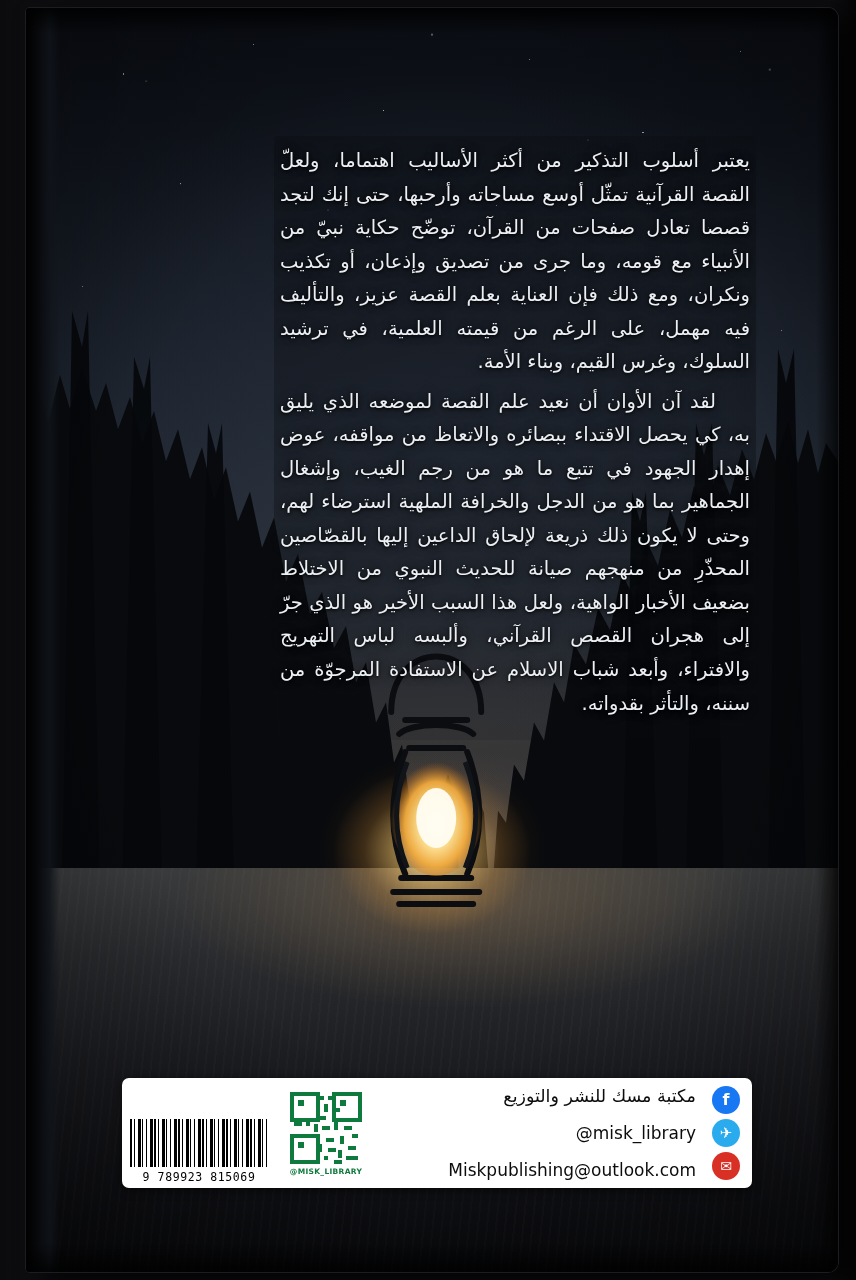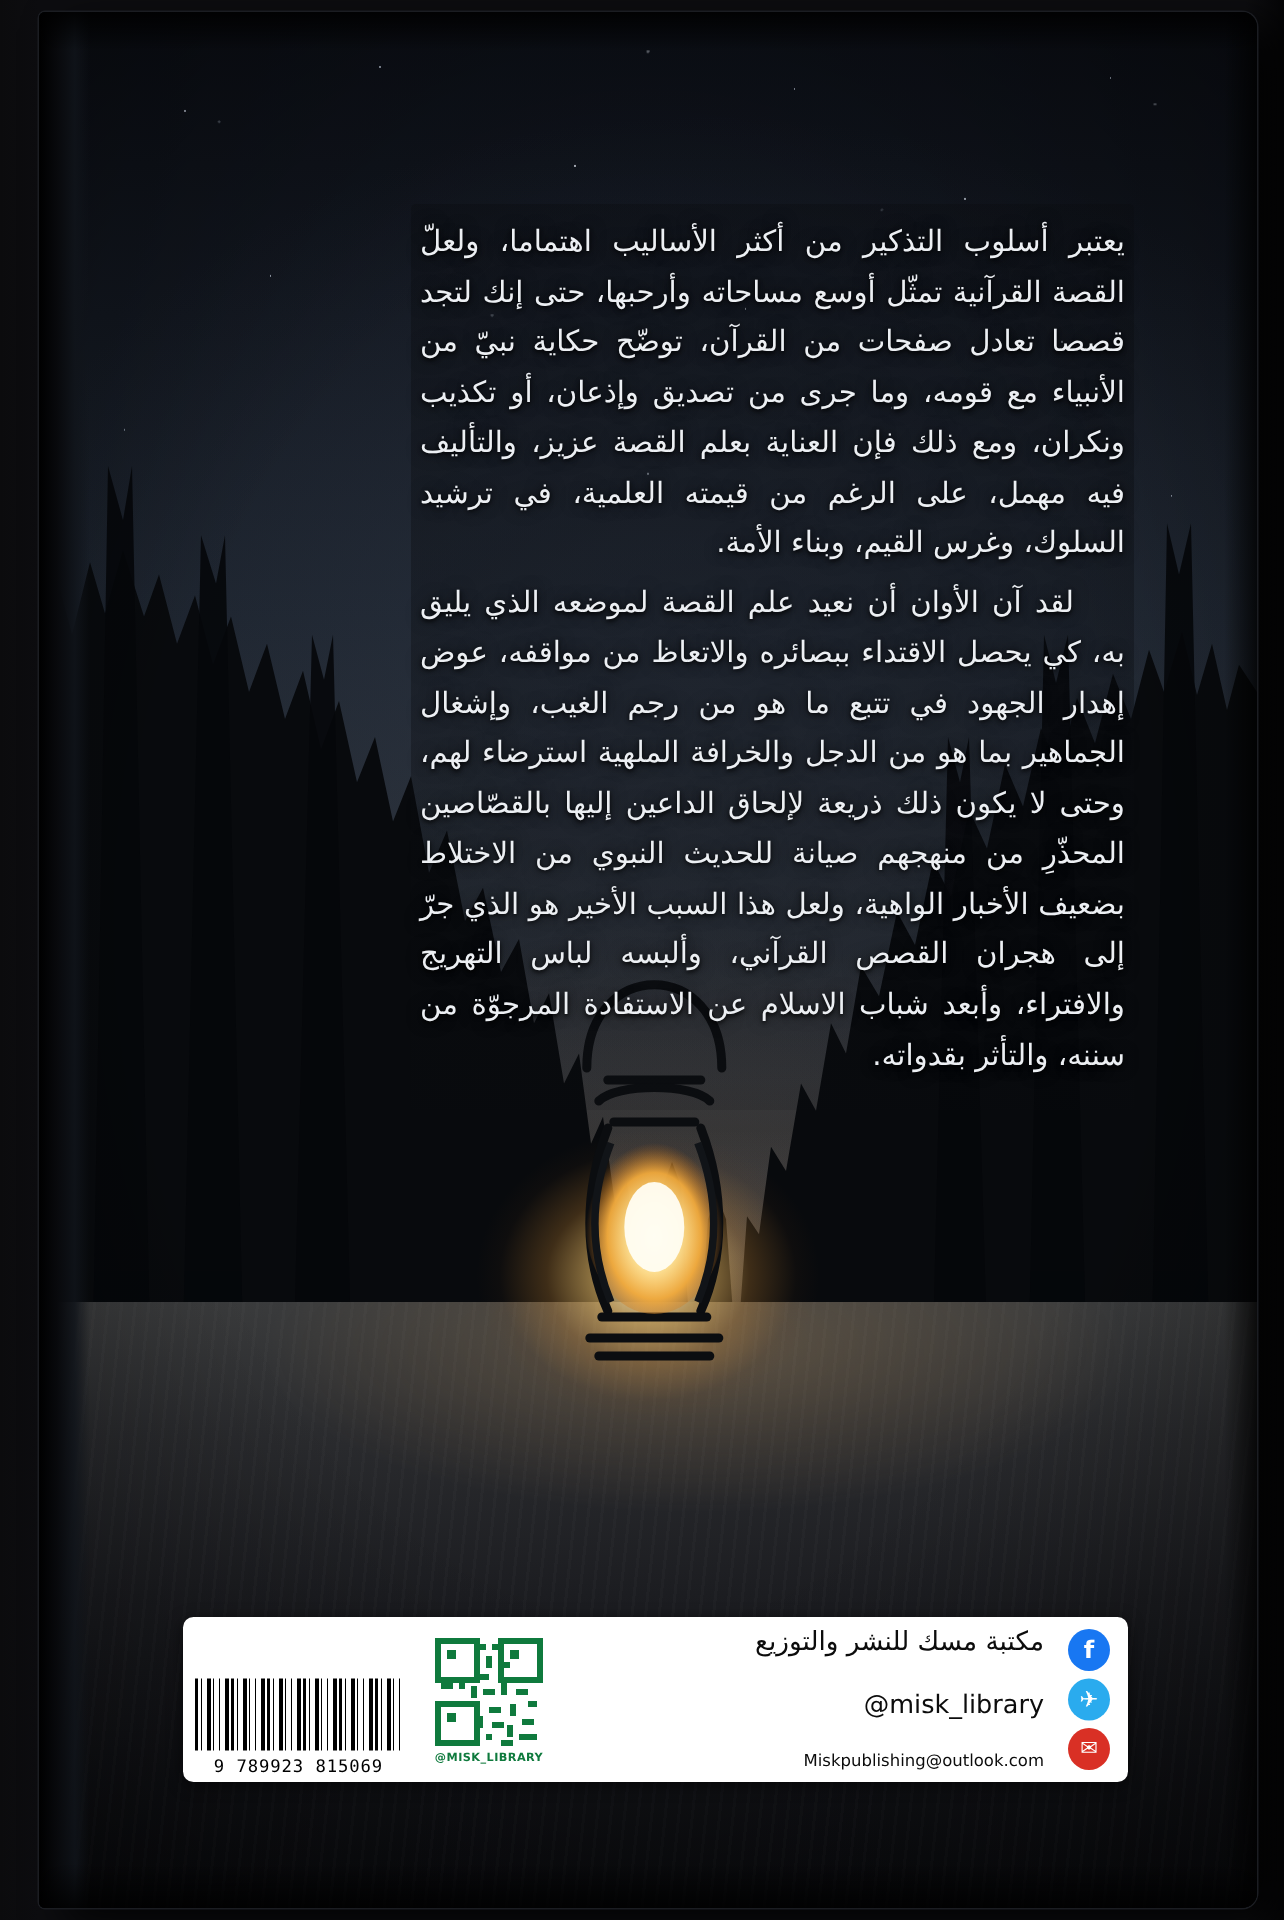--- a/index.html
+++ b/index.html
@@ -315,36 +315,36 @@
     font-size: 7.5px;
     font-weight: bold;
     color: #0f7a3d;
     letter-spacing: 0.3px;
   }
 
   .contact-box {
     flex: 1;
     display: flex;
     flex-direction: column;
-    justify-content: space-between;
+    justify-content: flex-end;
     align-items: flex-end;
     padding: 6px 10px 6px 4px;
     box-sizing: border-box;
-    gap: 2px;
+    gap: 14px;
   }
   .contact-line {
     font-family: "DejaVu Sans", sans-serif;
     font-size: 17px;
     color: #0c0c0c;
     line-height: 1.35;
     white-space: nowrap;
   }
   .contact-line.ar { direction: rtl; font-size: 17.5px; }
   .contact-line.handle { direction: ltr; }
-  .contact-line.email { direction: ltr; font-size: 11px; }
+  .contact-line.email { direction: ltr; font-size: 17px; }
 
   .social-box {
     width: 46px;
     display: flex;
     flex-direction: column;
     align-items: center;
     justify-content: center;
     gap: 5px;
     padding-right: 6px;
     box-sizing: border-box;

